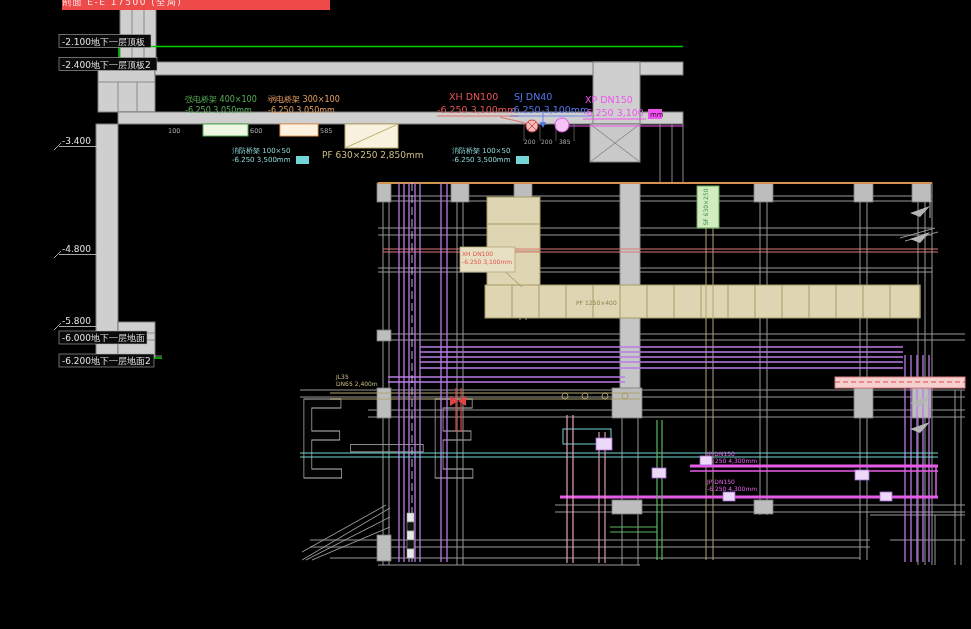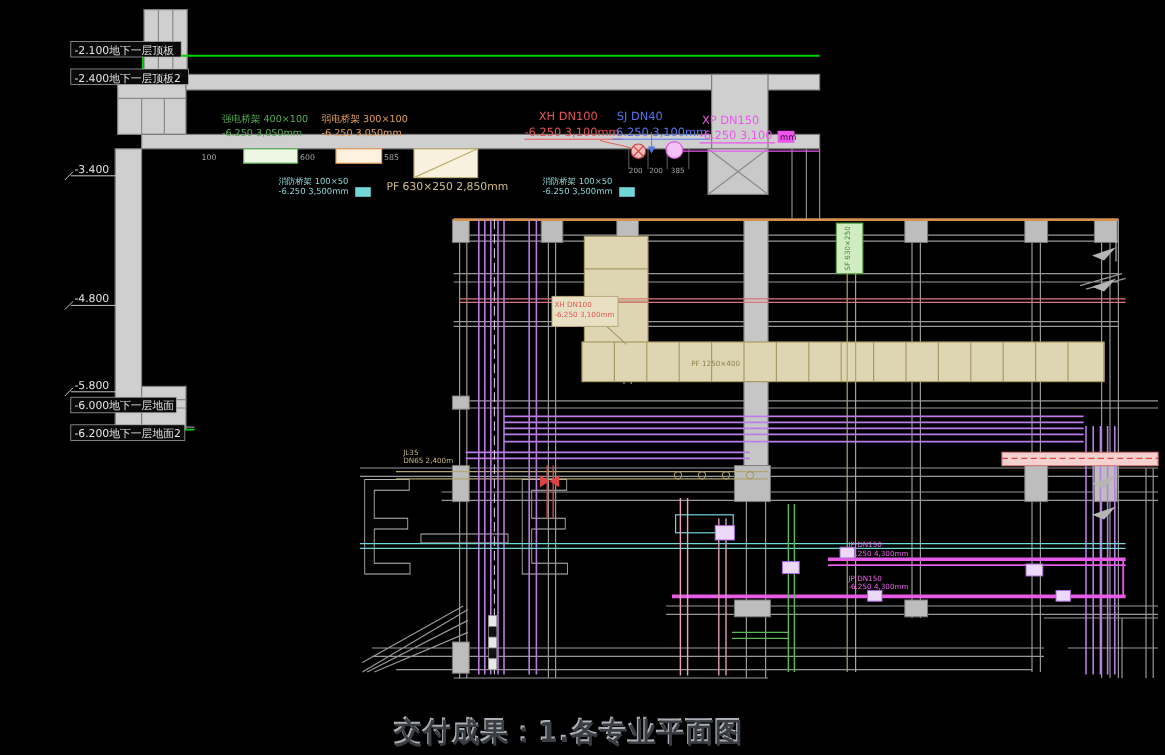--- a/index.html
+++ b/index.html
@@ -235,16 +235,18 @@
     <g stroke="#999" stroke-width="0.6">
       <rect x="407" y="513" width="7" height="9" fill="#e8e8e8"></rect>
       <rect x="407" y="522" width="7" height="9" fill="#111"></rect>
       <rect x="407" y="531" width="7" height="9" fill="#e8e8e8"></rect>
       <rect x="407" y="540" width="7" height="9" fill="#111"></rect>
       <rect x="407" y="549" width="7" height="9" fill="#e8e8e8"></rect>
     </g>
   </g>
 </svg>
 
-
-<div class="caption">交付成果：1.各专业平面图</div>
-
+<div class="banner">
+  <span>剖面 E-E 17500 (全局)</span>
 </div>
 
+
+</div>
+
 </body></html>

